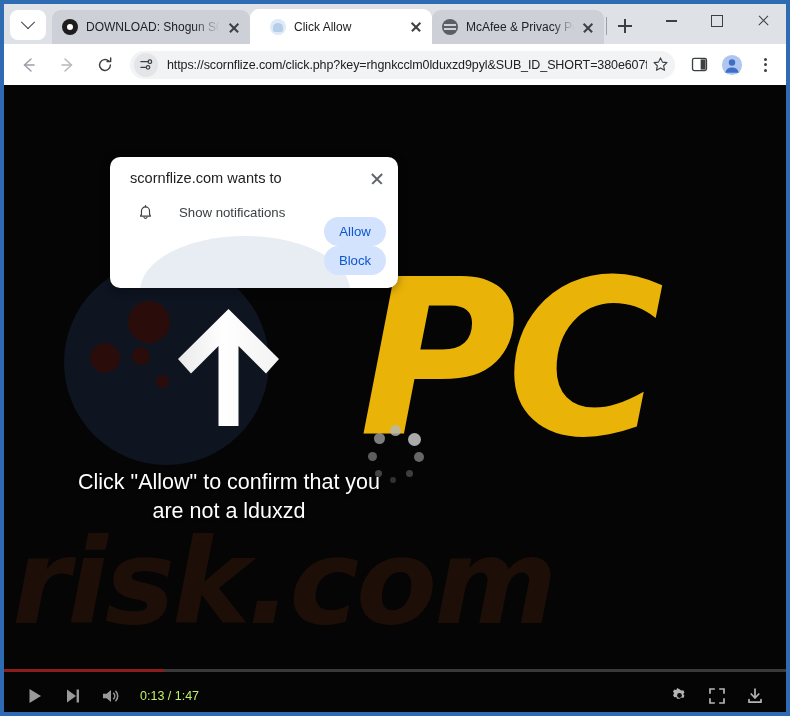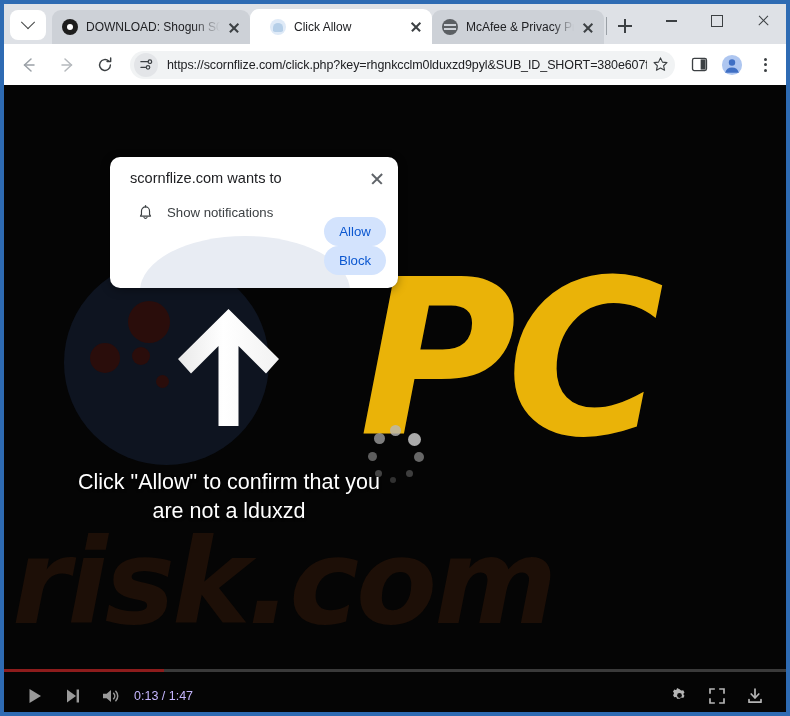--- a/index.html
+++ b/index.html
@@ -332,23 +332,23 @@
     align-items:center;
     padding: 0 12px;
     box-sizing:border-box;
   }
   .vc-btn {
     width: 38px; height: 38px;
     display:flex;align-items:center;justify-content:center;
     flex:none;
   }
   #time-label {
-    color:#c4b5fd;
+    color:#bef264;
     font-size: 12.5px;
-    margin-left: 4px;
+    margin-left: 10px;
     font-family:"Liberation Sans", sans-serif;
     white-space:nowrap;
   }
   .vc-right { margin-left:auto; display:flex; align-items:center; }
 
   
   #perm-dialog {
     position:absolute;
     left: 106px; top: 72px;
     width: 288px;
@@ -384,21 +384,21 @@
   #perm-close::before{transform:rotate(45deg);}
   #perm-close::after {transform:rotate(-45deg);}
   #perm-row {
     position:absolute;
     left: 28px; top: 47px;
     display:flex; align-items:center;
   }
   #perm-row-label {
     font-size: 13.2px;
     color: #3c4043;
-    margin-left: 14px;
+    margin-left: 26px;
   }
   #perm-buttons {
     position:absolute;
     right: 12px; bottom: 13px;
     display:flex;
     flex-direction:column;
   }
   .perm-btn {
     height: 29px;
     min-width: 62px;

